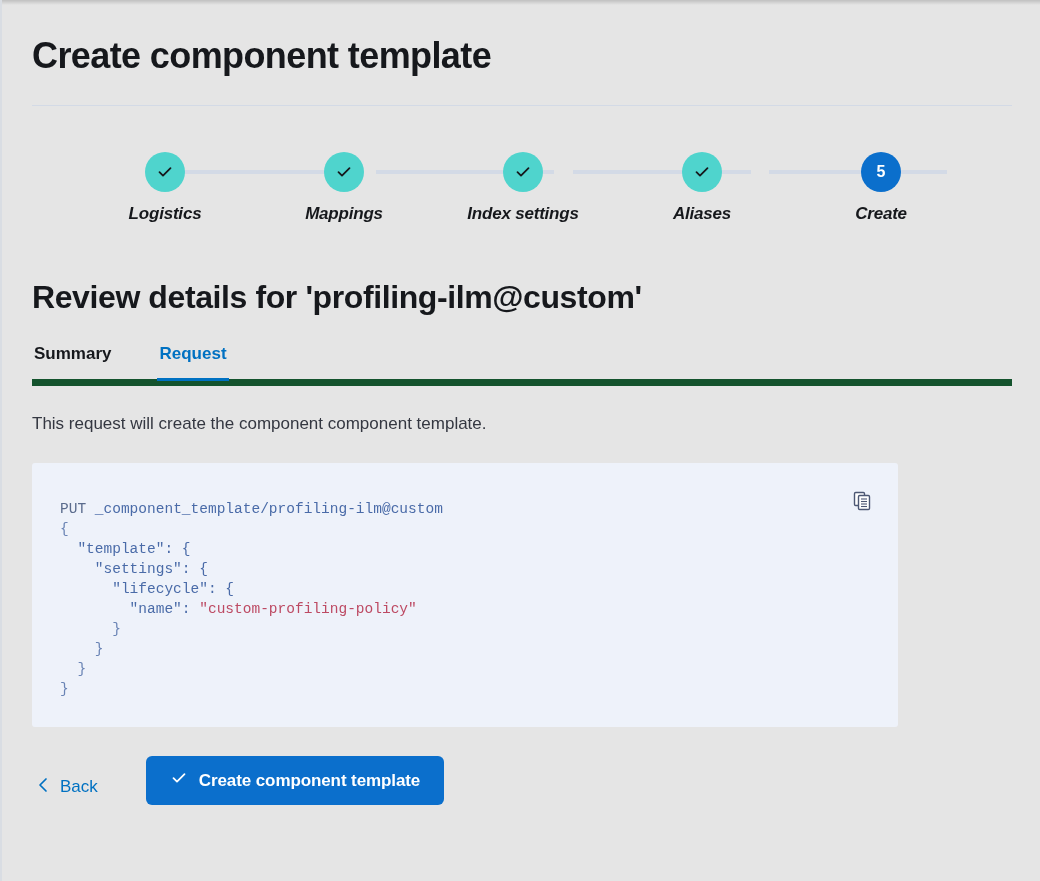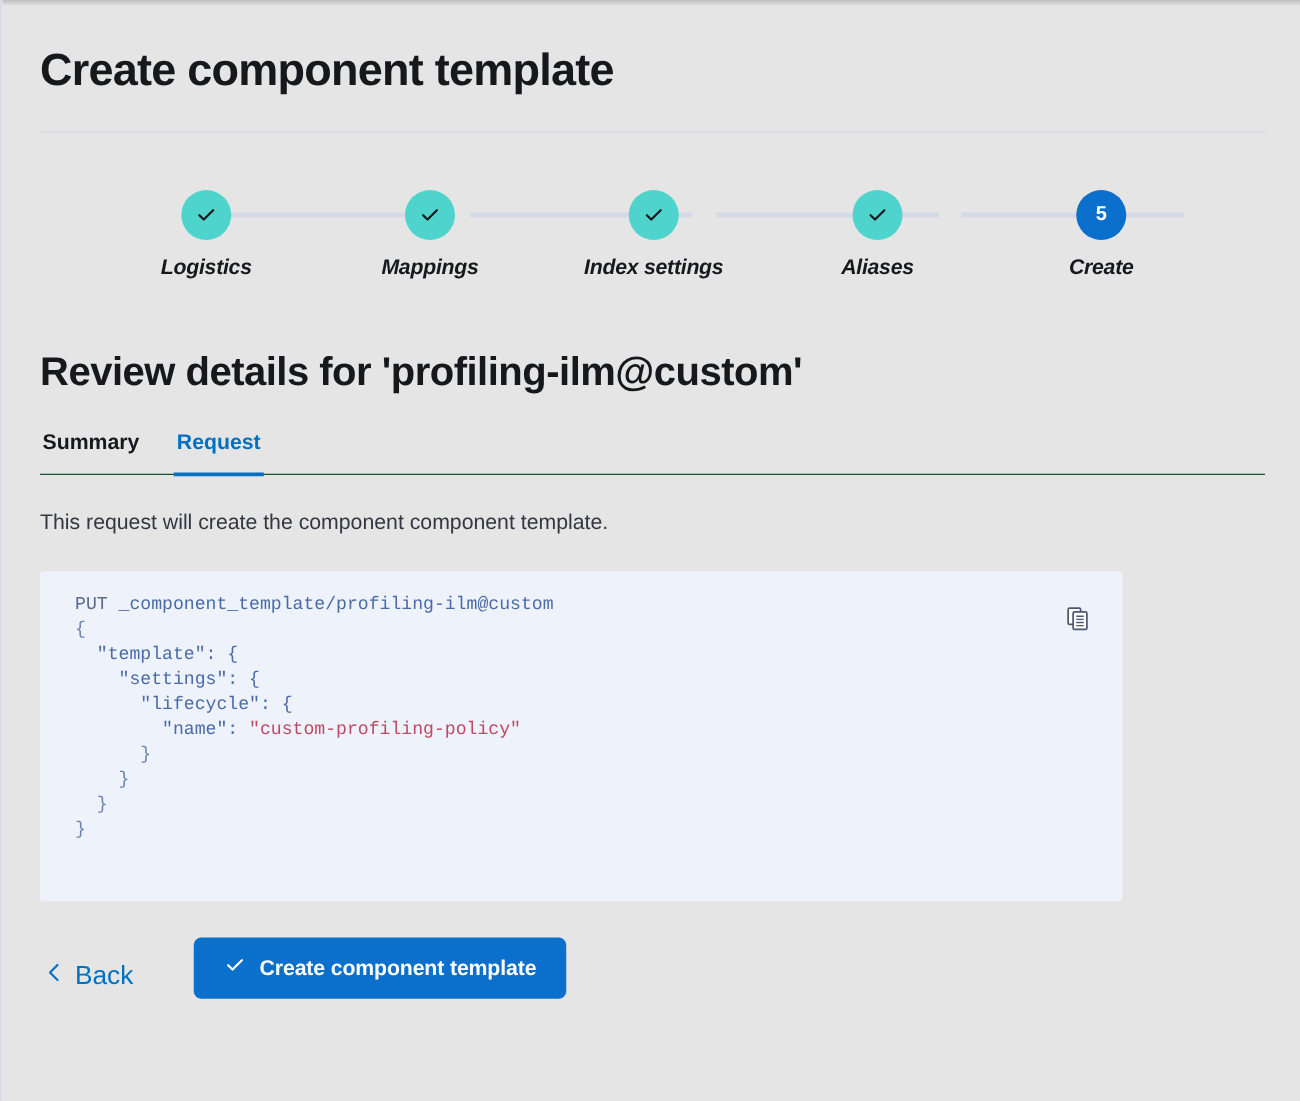--- a/index.html
+++ b/index.html
@@ -135,22 +135,22 @@
     margin: 0;
     padding-top: 42px;
     letter-spacing: -0.4px;
     line-height: 38px;
   }
 
   
   .tabs {
     margin-top: 24px;
     display: flex;
-    gap: 26px;
-    border-bottom: 1px solid #14532d;
+    gap: 44px;
+    border-bottom: 7px solid #14532d;
     width: 980px;
     position: relative;
   }
   .tab {
     font-size: 17px;
     font-weight: bold;
     color: #16181c;
     padding: 4px 2px 14px 2px;
     cursor: pointer;
     border-bottom: 3px solid transparent;
@@ -173,21 +173,21 @@
     line-height: 24px;
   }
 
   
   .code-wrap {
     position: relative;
     margin-top: 27px;
     width: 866px;
     background: #eef2fa;
     border-radius: 3px;
-    padding: 17px 22px 26px 28px;
+    padding: 36px 22px 26px 28px;
     min-height: 264px;
   }
   pre.code {
     margin: 0;
     font-family: "Liberation Mono", "DejaVu Sans Mono", monospace;
     font-size: 14.5px;
     line-height: 20px;
     color: #4a6ba8;
     white-space: pre;
   }
@@ -222,21 +222,21 @@
   }
   .back-btn {
     display: flex;
     align-items: center;
     gap: 9px;
     background: none;
     border: none;
     cursor: pointer;
     padding: 6px 4px;
     font-family: "Liberation Sans", sans-serif;
-    font-size: 21px;
+    font-size: 17px;
     color: #0071c2;
     margin-top: 13px;
   }
   .primary-btn {
     display: flex;
     align-items: center;
     gap: 11px;
     background: #0b6fcc;
     color: #ffffff;
     border: none;

